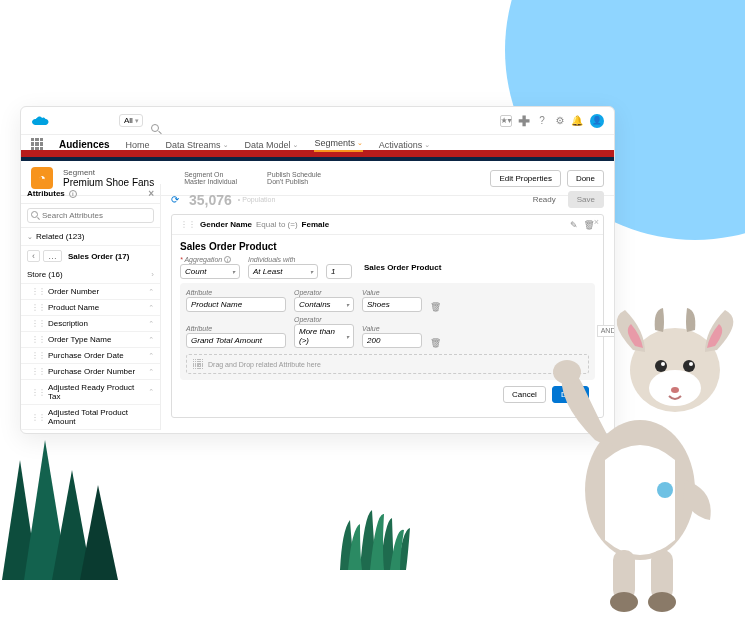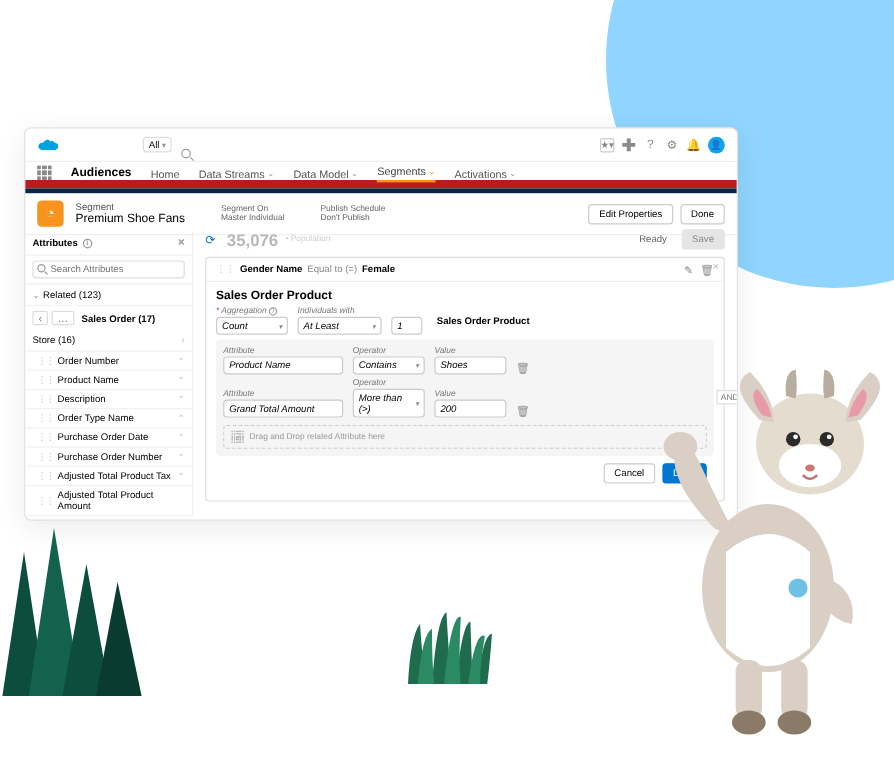--- a/index.html
+++ b/index.html
@@ -225,21 +225,21 @@
             <span>Purchase Order Date</span>
             <span class="caret">⌃</span>
           </div>
         <div class="side-row">
             <span class="dots">⋮⋮</span>
             <span>Purchase Order Number</span>
             <span class="caret">⌃</span>
           </div>
         <div class="side-row">
             <span class="dots">⋮⋮</span>
-            <span>Adjusted Total Product Tax</span>
+            <span>Adjusted Ready Product Tax</span>
             <span class="caret">⌃</span>
           </div>
         <div class="side-row">
             <span class="dots">⋮⋮</span>
             <span>Adjusted Total Product Amount</span>
           </div>
       </div>
     </div>
 
     <div class="main">

